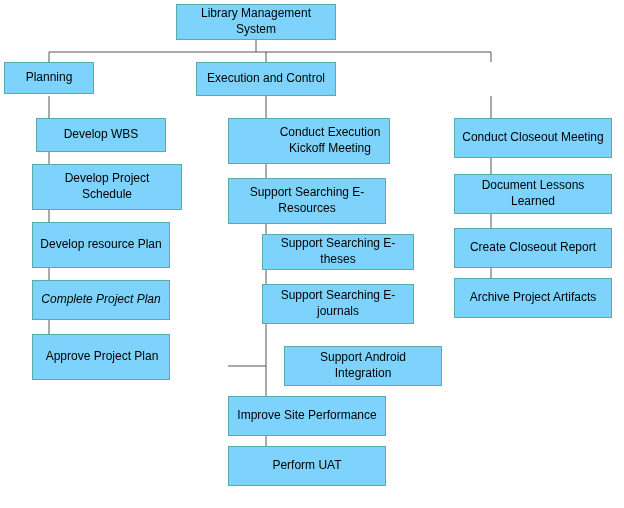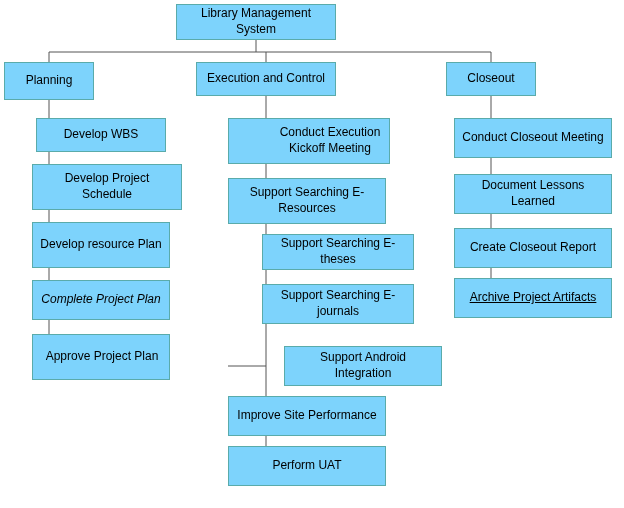--- a/index.html
+++ b/index.html
@@ -77,31 +77,28 @@
     <line x1="491" y1="138" x2="454" y2="138"></line>
     <line x1="491" y1="194" x2="454" y2="194"></line>
     <line x1="491" y1="248" x2="454" y2="248"></line>
     <line x1="491" y1="298" x2="454" y2="298"></line>
   </svg>
 
   <div class="node" style="left:176px;top:4px;width:160px;height:36px;">
     <span>Library Management System</span>
   </div>
 
-  <div class="node" style="left:4px;top:62px;width:90px;height:38px;">
+  <div class="node" style="left:4px;top:62px;width:90px;height:32px;">
     <span>Planning</span>
   </div>
 
   <div class="node" style="left:196px;top:62px;width:140px;height:34px;">
     <span>Execution and Control</span>
   </div>
 
-  <div class="node" style="left:446px;top:62px;width:90px;height:34px;">
-    <span>Closeout</span>
-  </div>
 
   <div class="node" style="left:36px;top:118px;width:130px;height:34px;">
     <span>Develop WBS</span>
   </div>
   <div class="node" style="left:32px;top:164px;width:150px;height:46px;">
     <span>Develop Project Schedule</span>
   </div>
   <div class="node" style="left:32px;top:222px;width:138px;height:46px;">
     <span>Develop resource Plan</span>
   </div>
@@ -136,17 +133,17 @@
 
   <div class="node" style="left:454px;top:118px;width:158px;height:40px;">
     <span>Conduct Closeout Meeting</span>
   </div>
   <div class="node" style="left:454px;top:174px;width:158px;height:40px;">
     <span>Document Lessons Learned</span>
   </div>
   <div class="node" style="left:454px;top:228px;width:158px;height:40px;">
     <span>Create Closeout Report</span>
   </div>
-  <div class="node" style="left:454px;top:278px;width:158px;height:40px;text-decoration:underline;">
+  <div class="node" style="left:454px;top:278px;width:158px;height:40px;">
     <span>Archive Project Artifacts</span>
   </div>
 
 </div>
 
 </body></html>

